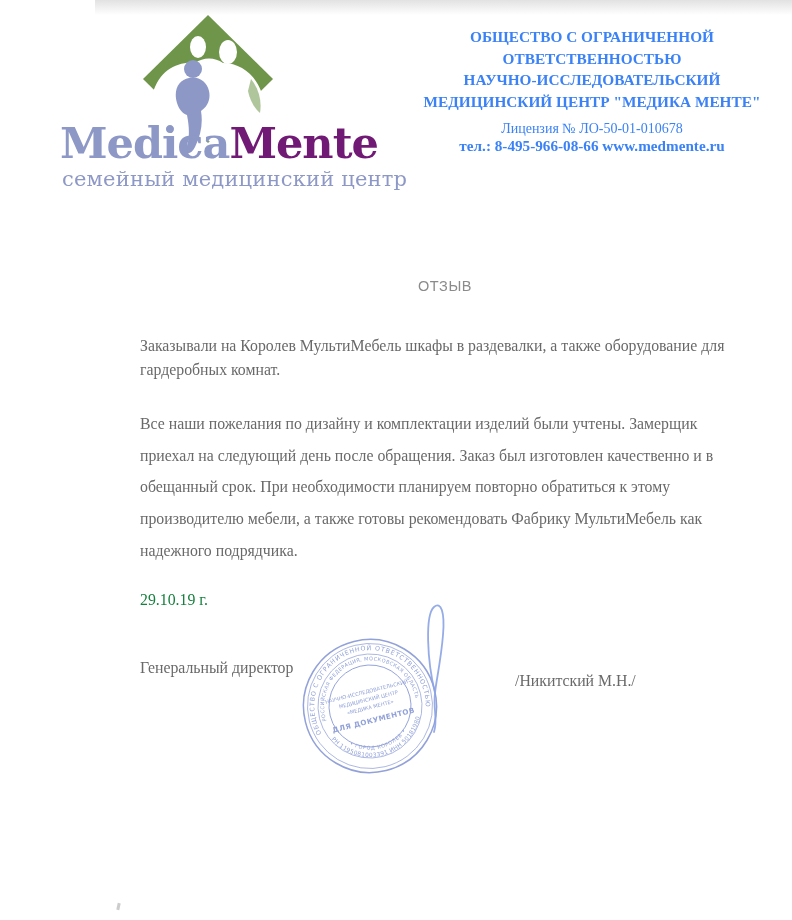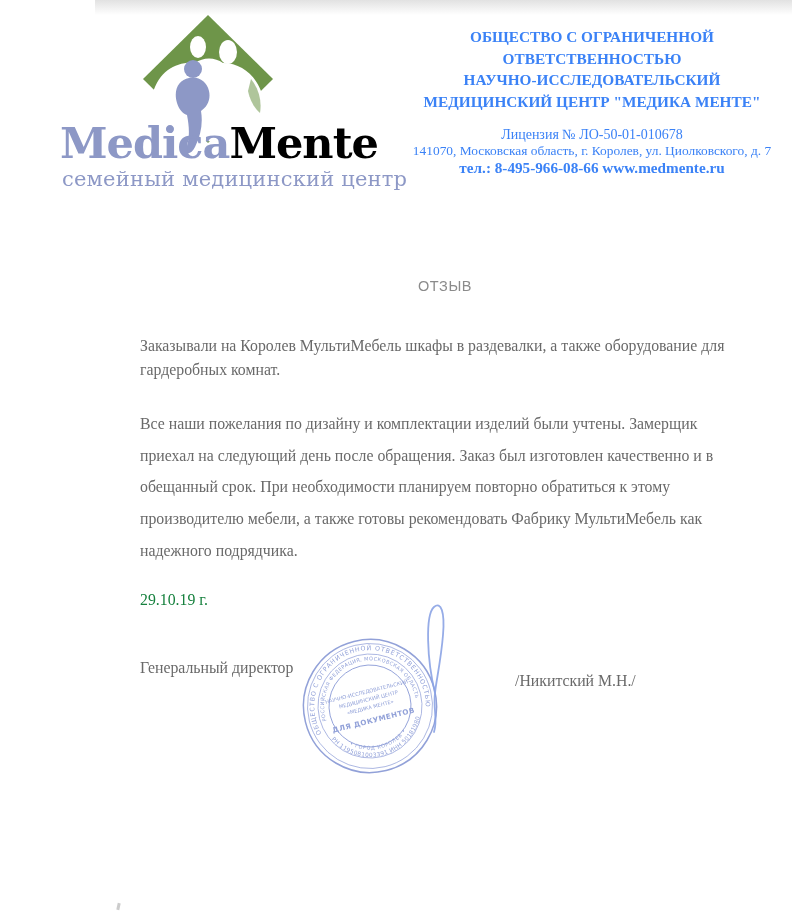--- a/index.html
+++ b/index.html
@@ -8,33 +8,33 @@
     font-family:"Liberation Serif", serif;
   }
   
   .logo-art{position:absolute;left:55px;top:5px;width:310px;height:150px;}
   .wordmark{
     position:absolute;left:60px;top:119px;width:310px;
     font-family:"DejaVu Serif", serif;font-weight:bold;font-size:43px;
     letter-spacing:-1px;white-space:nowrap;line-height:48px;
   }
   .wordmark .medica{color:#8d98c6;}
-  .wordmark .mente{color:#000000;}
+  .wordmark .mente{color:#701a75;}
   .tagline{
     position:absolute;left:62px;top:167px;width:310px;
     font-family:"DejaVu Serif", serif;font-size:21px;color:#8d98c6;
     letter-spacing:0.2px;white-space:nowrap;text-align:center;
   }
   .head-right{
     position:absolute;left:392px;top:26px;width:400px;text-align:center;color:#3b82f6;
   }
   .company-line{
     font-weight:bold;font-size:15.3px;line-height:21.5px;white-space:nowrap;
   }
-  .license-line{font-size:14px;line-height:17px;margin-top:14px;white-space:nowrap;}
+  .license-line{font-size:14px;line-height:17px;margin-top:8px;white-space:nowrap;}
   .address-line{font-size:13.4px;line-height:16px;white-space:nowrap;}
   .phone-line{font-size:15.2px;line-height:17px;font-weight:bold;white-space:nowrap;}
   
   .doc-title{
     position:absolute;left:140px;top:278px;width:610px;text-align:center;
     font-family:"Liberation Sans", sans-serif;font-size:14.5px;color:#8b8b8b;
     letter-spacing:0.6px;
   }
   .para{position:absolute;left:140px;color:#696969;font-size:15.8px;}
   .para .tline{white-space:nowrap;}
@@ -85,21 +85,20 @@
 
   <div class="wordmark"><span class="medica">Medica</span><span class="mente">Mente</span></div>
   <div class="tagline">семейный медицинский центр</div>
 
   <div class="head-right">
     <div class="company-line">ОБЩЕСТВО С ОГРАНИЧЕННОЙ</div>
     <div class="company-line">ОТВЕТСТВЕННОСТЬЮ</div>
     <div class="company-line">НАУЧНО-ИССЛЕДОВАТЕЛЬСКИЙ</div>
     <div class="company-line">МЕДИЦИНСКИЙ ЦЕНТР "МЕДИКА МЕНТЕ"</div>
     <div class="license-line">Лицензия № ЛО-50-01-010678</div>
-    <div class="address-line">141070, Московская область, г. Королев, ул. Циолковского, д. 7</div>
     <div class="phone-line">тел.: 8-495-966-08-66  www.medmente.ru</div>
   </div>
 
   <div class="doc-title">ОТЗЫВ</div>
 
   <div class="para" id="para1">
     <div class="tline">Заказывали на Королев МультиМебель шкафы в раздевалки, а также оборудование для</div>
     <div class="tline">гардеробных комнат.</div>
   </div>
 

